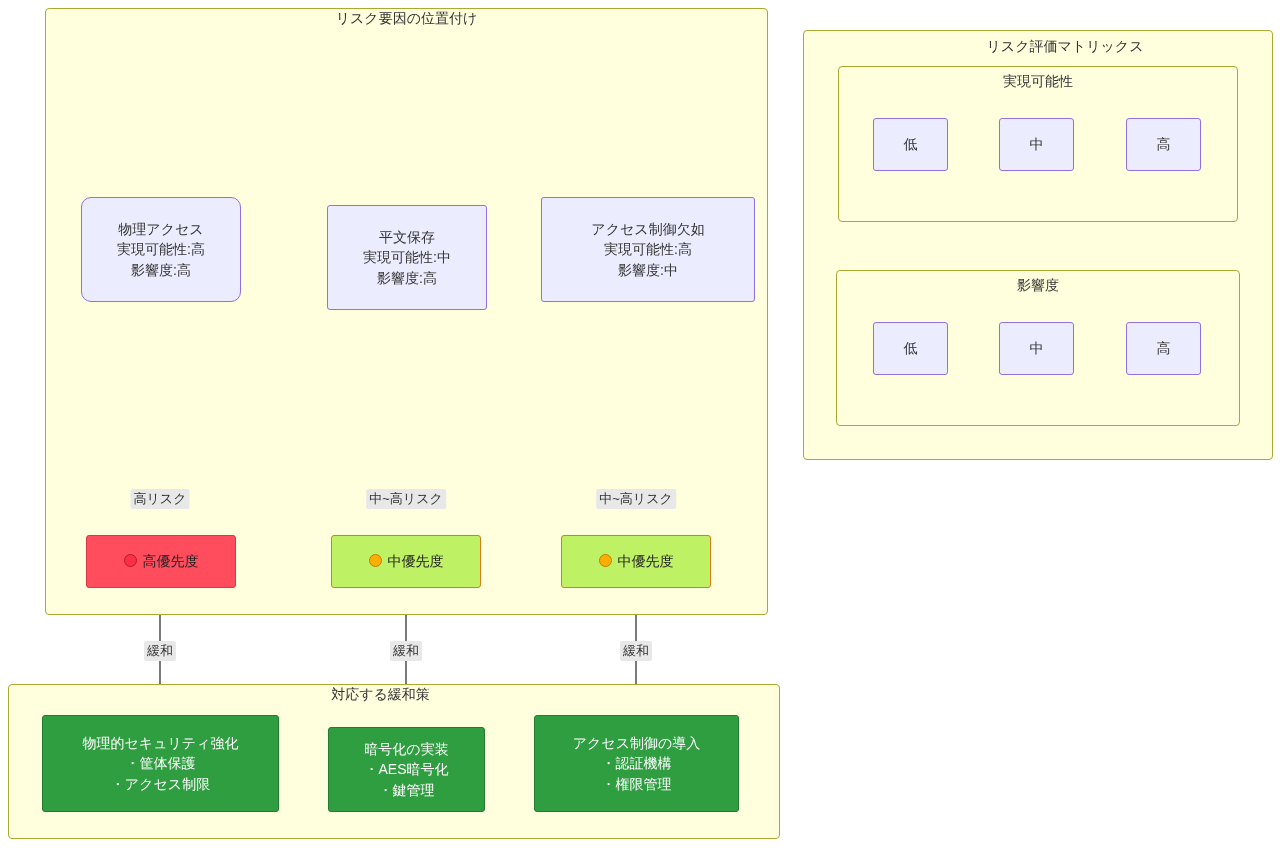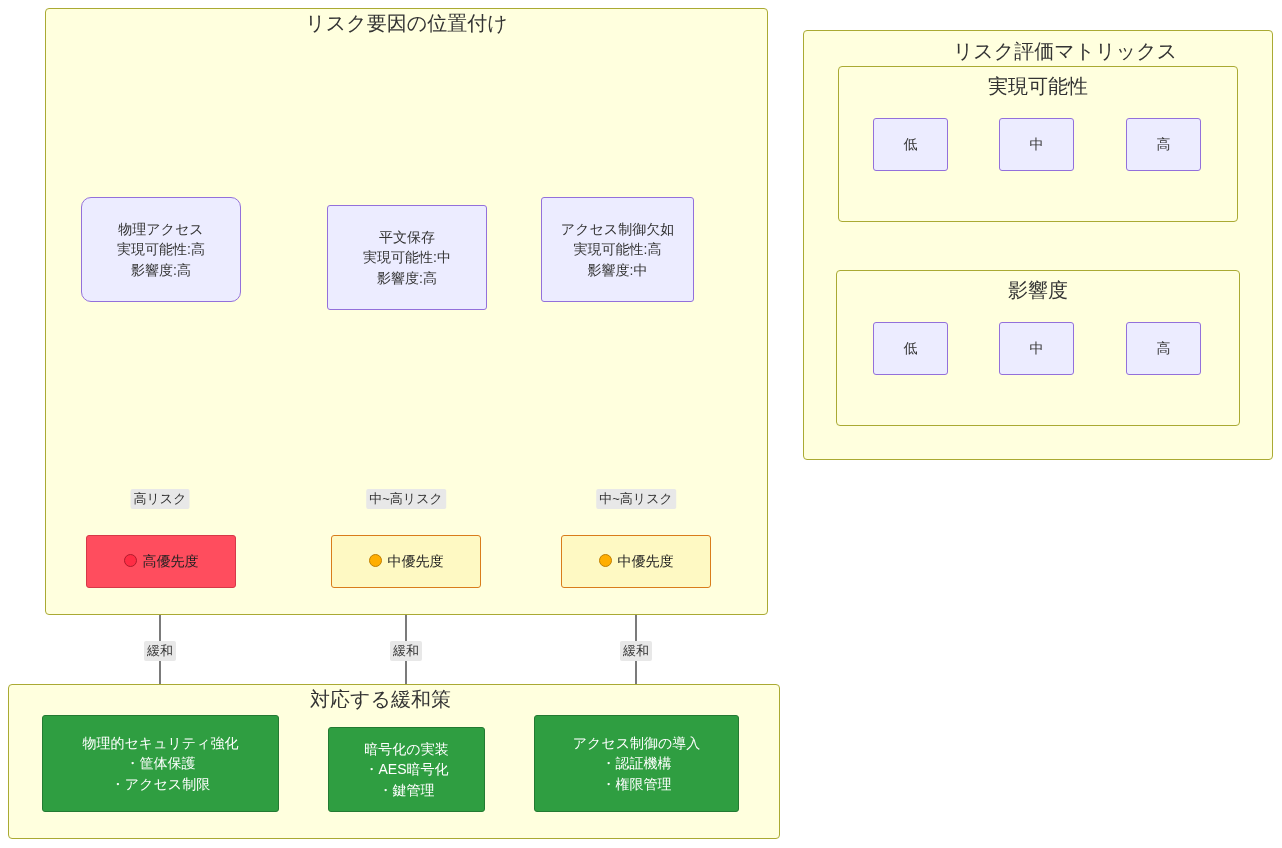--- a/index.html
+++ b/index.html
@@ -23,21 +23,21 @@
     background: #ffffde;
     border: 1px solid #aaaa33;
     border-radius: 4px;
     box-sizing: border-box;
   }
   .cluster-title {
     position: absolute;
     left: 0;
     right: 0;
     text-align: center;
-    font-size: 20px;
+    font-size: 14px;
     color: #333333;
     white-space: nowrap;
   }
 
   .subcluster {
     position: absolute;
     background: #ffffde;
     border: 1px solid #aaaa33;
     border-radius: 4px;
     box-sizing: border-box;
@@ -66,21 +66,21 @@
     background: #ececff;
     border: 1px solid #9370db;
     color: #333333;
   }
   .node-high {
     background: #ff4d5e;
     border: 1px solid #d63848;
     color: #222222;
   }
   .node-mid {
-    background: #fef9c3;
+    background: #bef264;
     border: 1px solid #d97c1b;
     color: #222222;
   }
   .node-mitigation {
     background: #2f9e41;
     border: 1px solid #237a32;
     color: #ffffff;
   }
   .node .line { display: block; }
 
@@ -145,21 +145,21 @@
   <span class="line">実現可能性:高</span>
   <span class="line">影響度:高</span>
 </div>
 
 <div class="node node-risk" style="left:327px; top:197px; width:160px; height:105px;margin-top:8px;">
   <span class="line">平文保存</span>
   <span class="line">実現可能性:中</span>
   <span class="line">影響度:高</span>
 </div>
 
-<div class="node node-risk" style="left:541px; top:197px; width:153px; height:105px;">
+<div class="node node-risk" style="left:541px; top:197px; width:214px; height:105px;">
   <span class="line">アクセス制御欠如</span>
   <span class="line">実現可能性:高</span>
   <span class="line">影響度:中</span>
 </div>
 
 <div class="edge-label" style="left:160px; top:489px;">高リスク</div>
 <div class="edge-label" style="left:406px; top:489px;">中~高リスク</div>
 <div class="edge-label" style="left:636px; top:489px;">中~高リスク</div>
 
 <div class="node node-high" style="left:86px; top:535px; width:150px; height:53px;">

